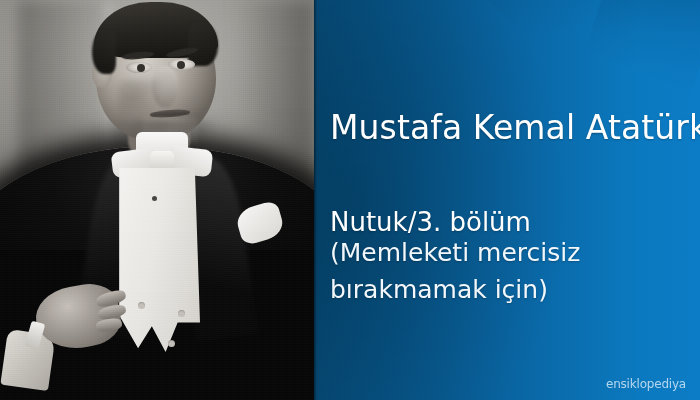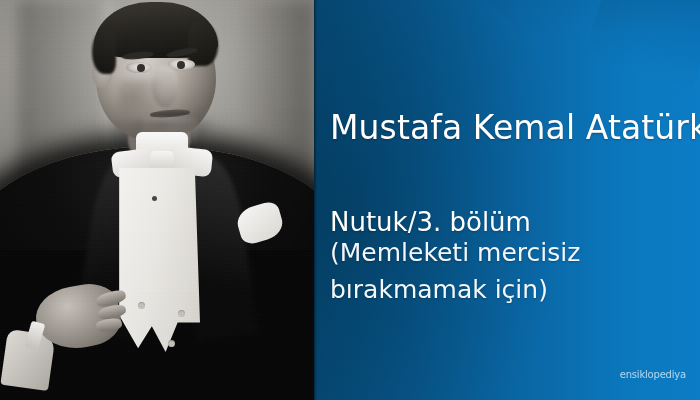--- a/index.html
+++ b/index.html
@@ -322,23 +322,23 @@
     width:108px;height:40px;
   }
   #logo-word{
     position:absolute;left:0;top:0;
     font-family:"DejaVu Sans", sans-serif;
     font-size:27px;font-weight:400;letter-spacing:-1.2px;
     color:#ffffff;line-height:1;
     white-space:nowrap;
   }
   #logo-tag{
-    position:absolute;right:0;top:24px;
+    position:absolute;right:0;top:32px;
     font-family:"DejaVu Sans", sans-serif;
-    font-size:10px;font-weight:400;letter-spacing:-.2px;
+    font-size:12px;font-weight:400;letter-spacing:-.2px;
     color:#cfe6f5;opacity:.85;
     white-space:nowrap;
   }
 </style>
 </head>
 <body>
 
 <div id="card">
 
   <div id="photo">

